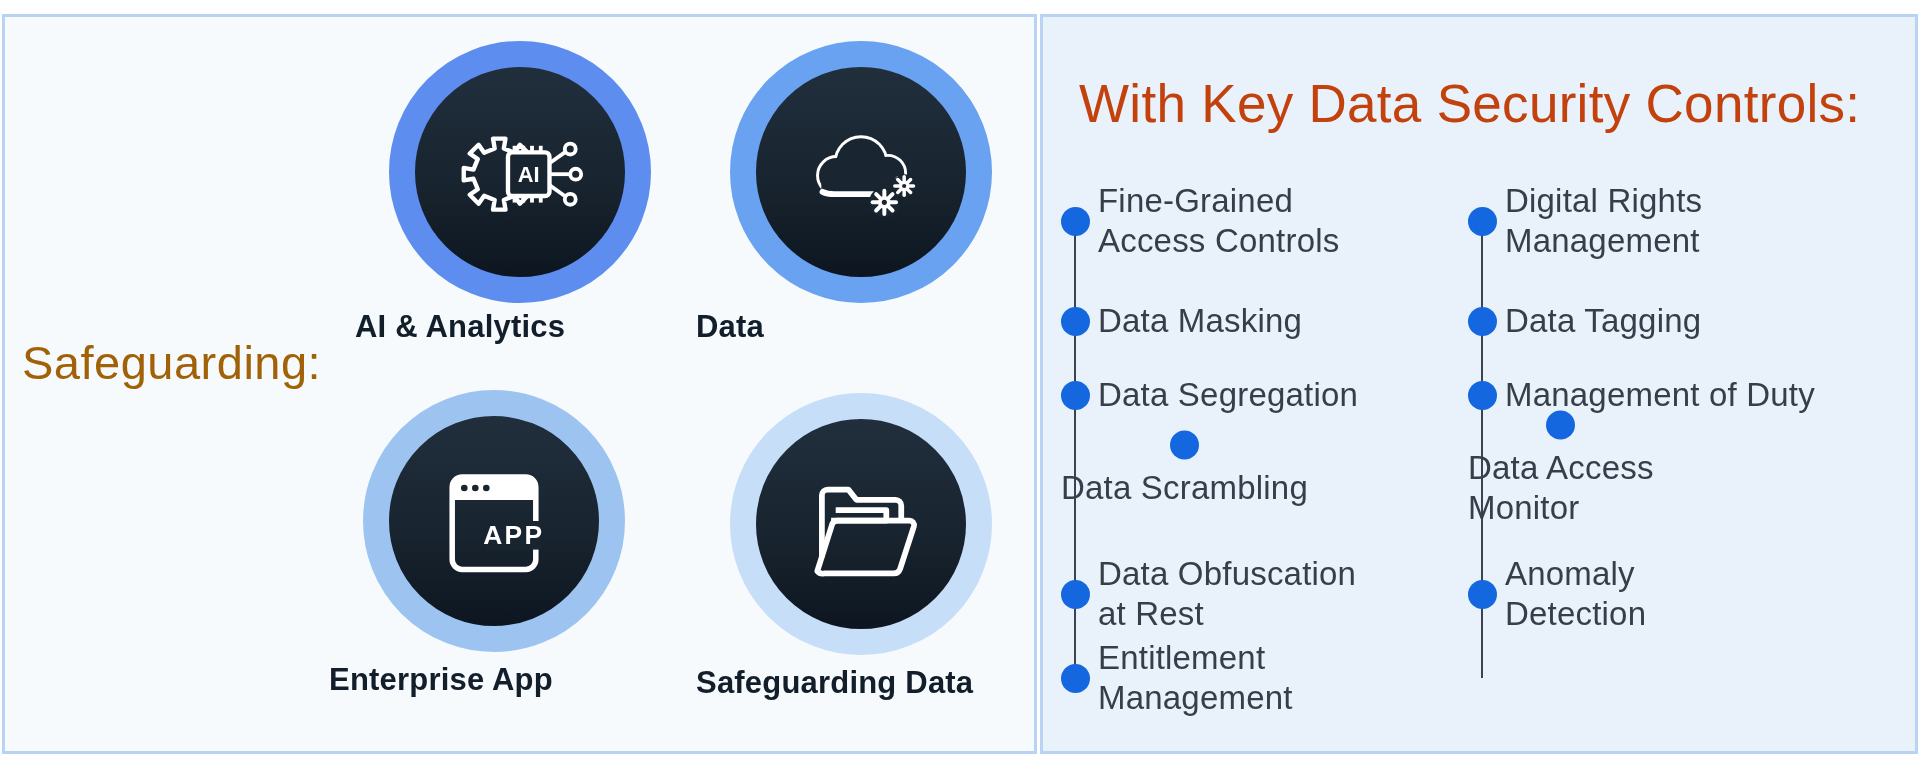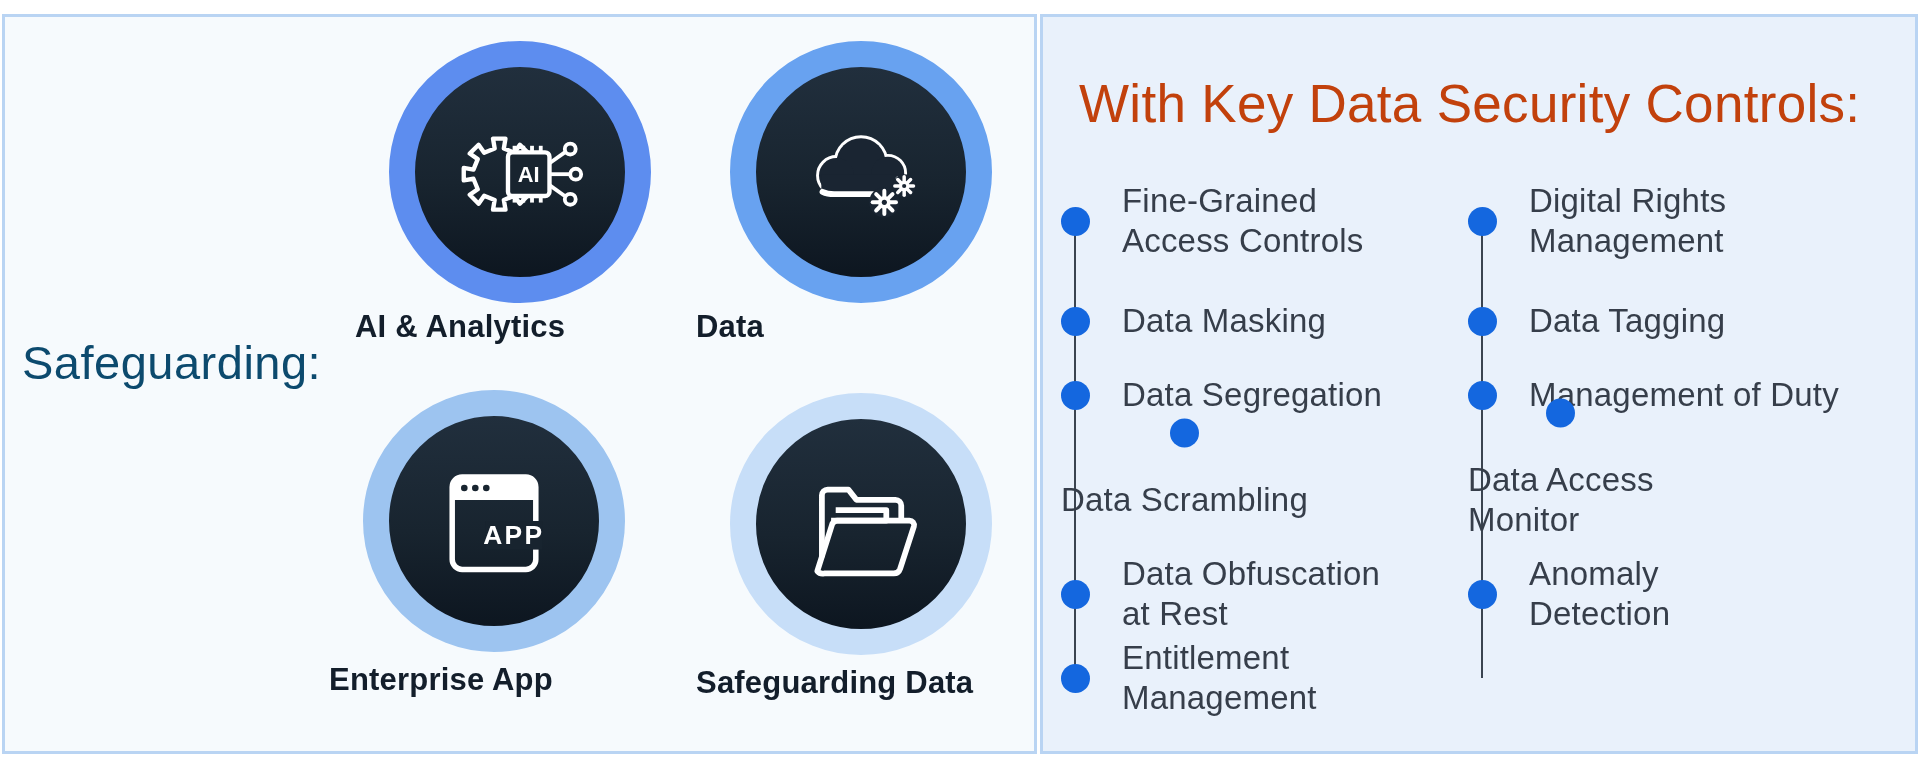--- a/index.html
+++ b/index.html
@@ -6,21 +6,21 @@
   body{
     width:1920px;height:774px;position:relative;background:#ffffff;
     font-family:"Liberation Sans", sans-serif;overflow:hidden;
   }
   .panel{position:absolute;top:14px;height:740px;border:3px solid #b9d4f3;box-sizing:border-box;}
   .panel-left{left:2px;width:1035px;background:#f6fafd;}
   .panel-right{left:1040px;width:878px;background:#e9f1fb;}
 
   .heading{
     position:absolute;left:17px;top:318px;
-    font-size:47px;color:#0c4a6e;letter-spacing:0.5px;
+    font-size:47px;color:#a16207;letter-spacing:0.5px;
   }
 
   
   .card{position:absolute;width:262px;height:262px;}
   .ring{
     position:absolute;left:0;top:0;width:210px;height:210px;border-radius:50%;
     border:26px solid #5d8def;
     background:linear-gradient(180deg,#212f3d 0%,#18242f 55%,#0d1620 100%);
     display:flex;align-items:center;justify-content:center;
   }
@@ -44,21 +44,21 @@
   }
   .col{position:absolute;top:0;width:430px;height:740px;}
   .col-a{left:18px;}
   .col-b{left:425px;}
   .vline{
     position:absolute;left:13px;top:201px;width:2px;height:460px;
     background:#3a4450;
   }
   .ctrl-item{
     position:absolute;left:0;transform:translateY(-50%);
-    display:flex;align-items:center;gap:32px;white-space:nowrap;
+    display:flex;align-items:center;gap:8px;white-space:nowrap;
   }
   .ctrl-item:nth-of-type(1){top:204px;}
   .ctrl-item:nth-of-type(2){top:304px;}
   .ctrl-item:nth-of-type(3){top:378px;}
   .ctrl-item:nth-of-type(4){top:452px;flex-direction:column;}
   .ctrl-item:nth-of-type(5){top:552px;margin-top:25px;}
   .ctrl-item:nth-of-type(6){top:661px;}
   .dot{
     flex:0 0 auto;width:29px;height:29px;border-radius:50%;
     background:#1467df;position:relative;z-index:2;

